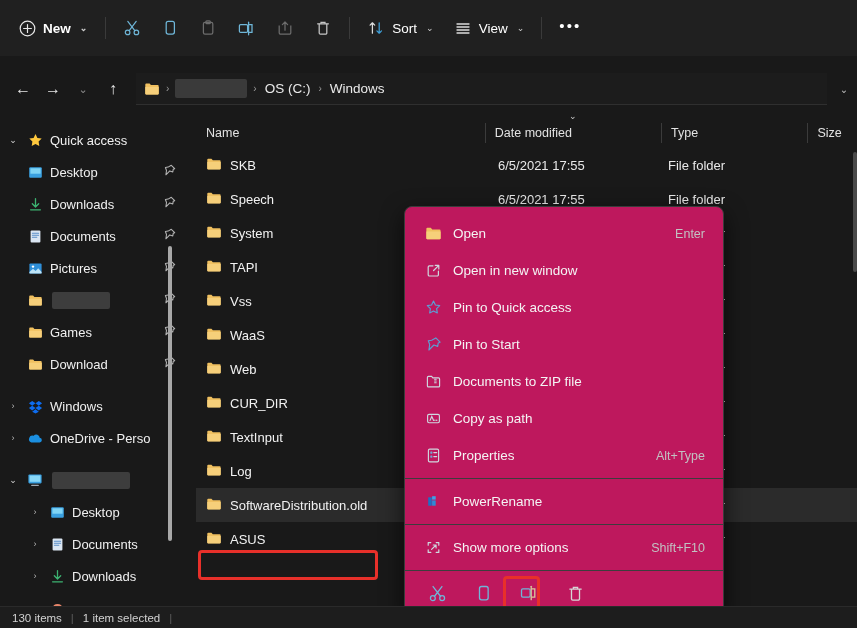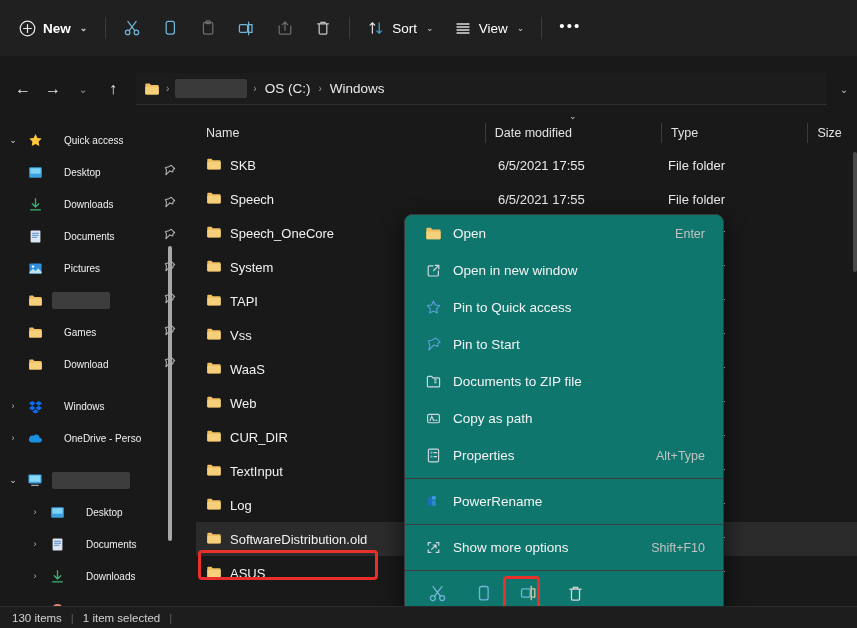--- a/index.html
+++ b/index.html
@@ -75,22 +75,22 @@
   .sb-exp {
     width: 22px; text-align: center; font-size: 9px; color: #b9b9b9;
     flex: 0 0 22px;
   }
   .sb-exp.open { color: #d8d8d8; }
   .sb-ico {
     width: 22px; flex: 0 0 22px; display: flex;
     align-items: center; justify-content: center;
   }
   .sb-label {
-    font-size: 10px; color: #f0f0f0; white-space: nowrap;
-    overflow: hidden; margin-left: 18px;
+    font-size: 13px; color: #f0f0f0; white-space: nowrap;
+    overflow: hidden; margin-left: 4px;
   }
   .sb-redacted {
     width: 58px; height: 17px; background: #3d3d3d;
     border-radius: 2px; margin-left: 6px;
   }
   .sb-pin { margin-left: auto; color: #b4b4b4; font-size: 12px; }
   .sb-indent-1 { padding-left: 22px; }
   .sb-scroll {
     position: absolute; left: 168px; top: 128px; width: 4px; height: 295px;
     background: #a8a8a8; border-radius: 2px;
@@ -133,25 +133,24 @@
   .cell-size { width: 50px; }
   .folder-ico { flex: 0 0 16px; }
   .list-scroll {
     position: absolute; right: 0px; top: 34px; width: 4px; height: 120px;
     background: #4a4a4a; border-radius: 2px;
   }
 
   
   .ctxmenu {
     position: absolute; left: 404px; top: 206px; width: 320px;
-    background: #0f766e; border: 1px solid #3b3b3b;
-    border-radius: 8px; padding: 0 0 0 0;
+    background: #be185d; border: 1px solid #3b3b3b;
+    border-radius: 8px; padding: 8px 0 0 0;
     box-shadow: 0 8px 22px rgba(0,0,0,0.65);
     overflow: hidden;
-    margin-top: 8px;
   }
   .ctx-item {
     height: 37px; display: flex; align-items: center;
     padding: 0 14px 0 12px; cursor: pointer; font-size: 13.5px;
     color: #f4f4f4; margin: 0 4px; border-radius: 4px;
   }
   .ctx-ico {
     width: 24px; flex: 0 0 24px; display: flex;
     align-items: center; justify-content: center;
   }
@@ -550,32 +549,20 @@
                 <path d="M1.2 3.4a.9.9 0 0 1 .9-.9h3l1.3 1.4h6.4a.9.9 0 0 1 .9.9v6.8a.9.9 0 0 1-.9.9H2.1a.9.9 0 0 1-.9-.9z" fill="#f0c060"></path>
                 <path d="M1.2 5.7h12.6v6a.9.9 0 0 1-.9.9H2.1a.9.9 0 0 1-.9-.9z" fill="#f6cf7a"></path>
               </svg></span>
           <span>Speech</span>
         </div>
         <div class="cell cell-date">6/5/2021 17:55</div>
         <div class="cell cell-type">File folder</div>
         <div class="cell cell-size"></div>
       </div>
 
-      <div class="row">
-        <div class="cell cell-name">
-          <span class="folder-ico"><svg width="16" height="16" viewBox="0 0 15 15">
-                <path d="M1.2 3.4a.9.9 0 0 1 .9-.9h3l1.3 1.4h6.4a.9.9 0 0 1 .9.9v6.8a.9.9 0 0 1-.9.9H2.1a.9.9 0 0 1-.9-.9z" fill="#f0c060"></path>
-                <path d="M1.2 5.7h12.6v6a.9.9 0 0 1-.9.9H2.1a.9.9 0 0 1-.9-.9z" fill="#f6cf7a"></path>
-              </svg></span>
-          <span>Speech_OneCore</span>
-        </div>
-        <div class="cell cell-date"></div>
-        <div class="cell cell-type">File folder</div>
-        <div class="cell cell-size"></div>
-      </div>
       <div class="row">
         <div class="cell cell-name">
           <span class="folder-ico"><svg width="16" height="16" viewBox="0 0 15 15">
                 <path d="M1.2 3.4a.9.9 0 0 1 .9-.9h3l1.3 1.4h6.4a.9.9 0 0 1 .9.9v6.8a.9.9 0 0 1-.9.9H2.1a.9.9 0 0 1-.9-.9z" fill="#f0c060"></path>
                 <path d="M1.2 5.7h12.6v6a.9.9 0 0 1-.9.9H2.1a.9.9 0 0 1-.9-.9z" fill="#f6cf7a"></path>
               </svg></span>
           <span>System</span>
         </div>
         <div class="cell cell-date"></div>
         <div class="cell cell-type">File folder</div>

